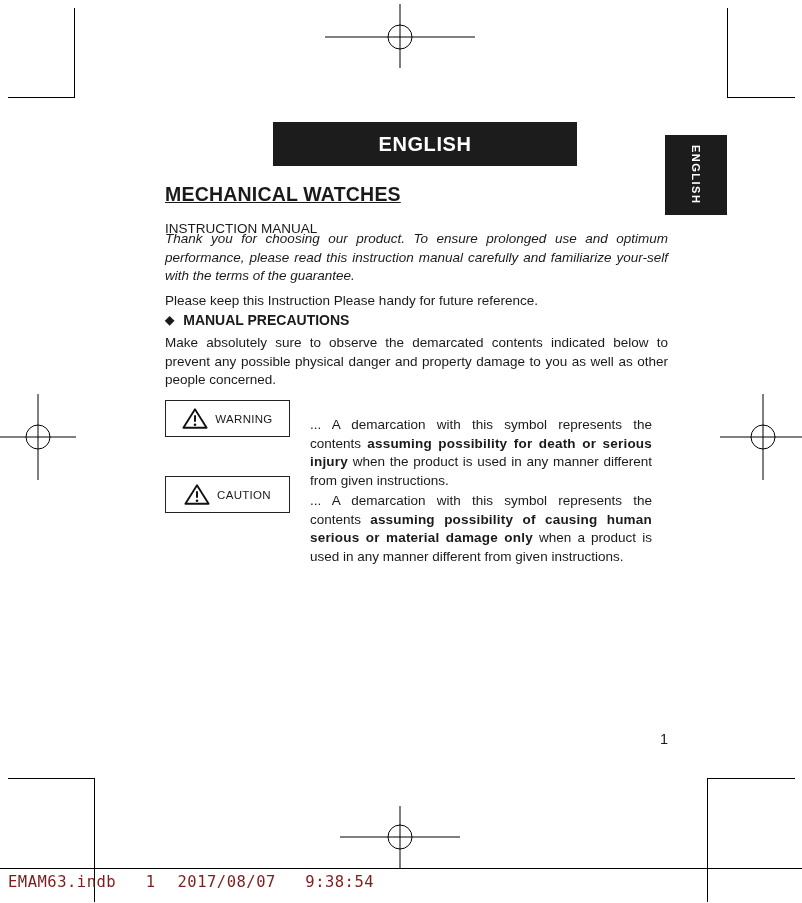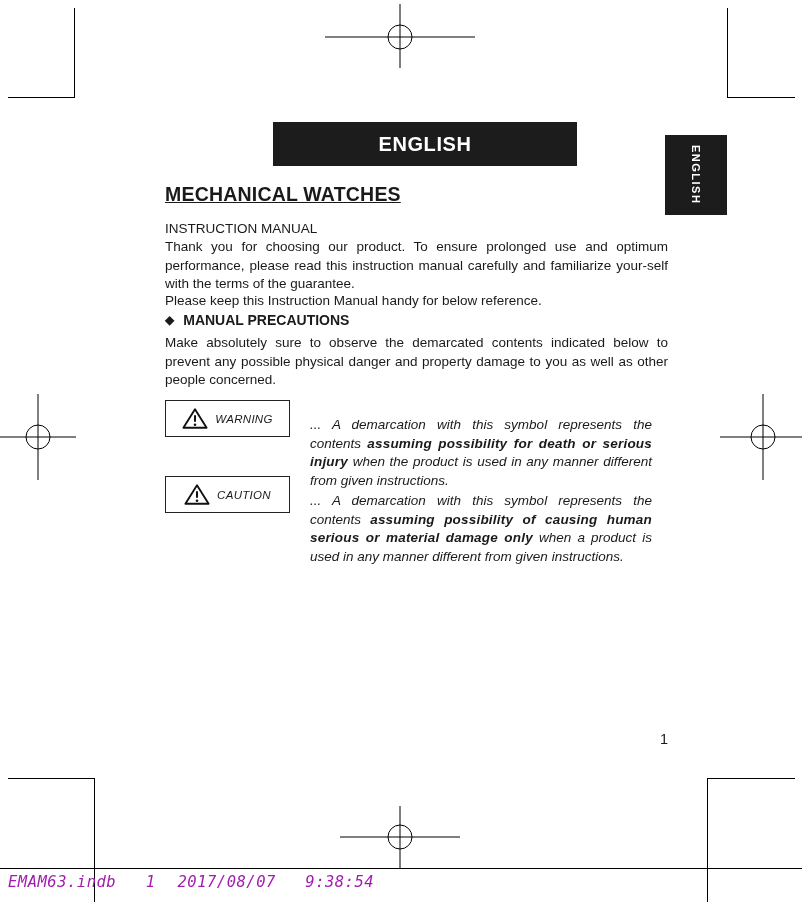--- a/index.html
+++ b/index.html
@@ -51,32 +51,32 @@
     font-size: 19.5px; font-weight: bold; letter-spacing: 0.2px; text-decoration: underline;
   }
   .sub {
     position: absolute; left: 165px; top: 221px; margin: 0;
     font-size: 13.5px; font-weight: normal;
   }
   .body {
     position: absolute; left: 165px; width: 503px; margin: 0;
     font-size: 13.5px; line-height: 18.6px; text-align: justify;
   }
-  .p1 { top: 238px; }
+  .p1 { top: 230px; font-style: italic; }
   .p2 { top: 292px; text-align: left; }
   .safety-h {
     position: absolute; left: 165px; top: 312px;
     font-size: 14px; font-weight: bold;
     display: flex; align-items: center; gap: 9px;
   }
   .diamond { font-size: 12px; }
   .safety-p { top: 334px; }
 
   
-  .notice { position: absolute; left: 165px; width: 503px; display: flex; align-items: flex-start; font-style: italic; }
+  .notice { position: absolute; left: 165px; width: 503px; display: flex; align-items: flex-start; }
   .warning-row { top: 400px; }
   .caution-row { top: 476px; }
   .notice-box {
     width: 125px; height: 37px; flex: none;
     border: 1.5px solid #222;
     display: flex; align-items: center; justify-content: center; gap: 7px;
     background: #fff;
   }
   .notice-label { font-size: 11.5px; letter-spacing: 0.3px; }
   .tri { width: 26px; height: 23px; }
@@ -89,21 +89,21 @@
   .pageno {
     position: absolute; left: 165px; top: 731px; width: 503px;
     text-align: right; font-size: 14.5px;
   }
 
   
   .footer-line { position: absolute; left: 0; top: 868px; width: 802px; border-top: 1.5px solid #000; }
   .footer {
     position: absolute; left: 8px; top: 873px;
     font-family: "DejaVu Sans Mono", monospace;
-    font-size: 15.5px; white-space: pre; letter-spacing: 0.5px; color: #a21caf; font-style: italic;
+    font-size: 15.5px; white-space: pre; letter-spacing: 0.5px; color: #7f1d1d;
   }
   .footer .dt { margin-left: 22px; }
 </style>
 </head>
 <body>
 
 <div>
 
   <div class="crop tl"></div>
   <div class="crop tr"></div>
@@ -134,21 +134,21 @@
   <div class="banner">
     <span>ENGLISH</span>
   </div>
   <div class="side-tab">
     <span>ENGLISH</span>
   </div>
 
   <h1 class="title">MECHANICAL WATCHES</h1>
   <h2 class="sub">INSTRUCTION MANUAL</h2>
   <p class="body p1">Thank you for choosing our product. To ensure prolonged use and optimum performance, please read this instruction manual carefully and familiarize your-self with the terms of the guarantee.</p>
-  <p class="body p2">Please keep this Instruction Manual handy for below reference.</p>
+  <p class="body p2">Please keep this Instruction Please handy for future reference.</p>
 
   <div class="safety-h">
     <span class="diamond">◆</span>
     <span>MANUAL PRECAUTIONS</span>
   </div>
   <p class="body safety-p">Make absolutely sure to observe the demarcated contents indicated below to prevent any possible physical danger and property damage to you as well as other people concerned.</p>
 
   <div class="notice warning-row">
     <div class="notice-box">
       <svg class="tri" viewBox="0 0 28 24">

